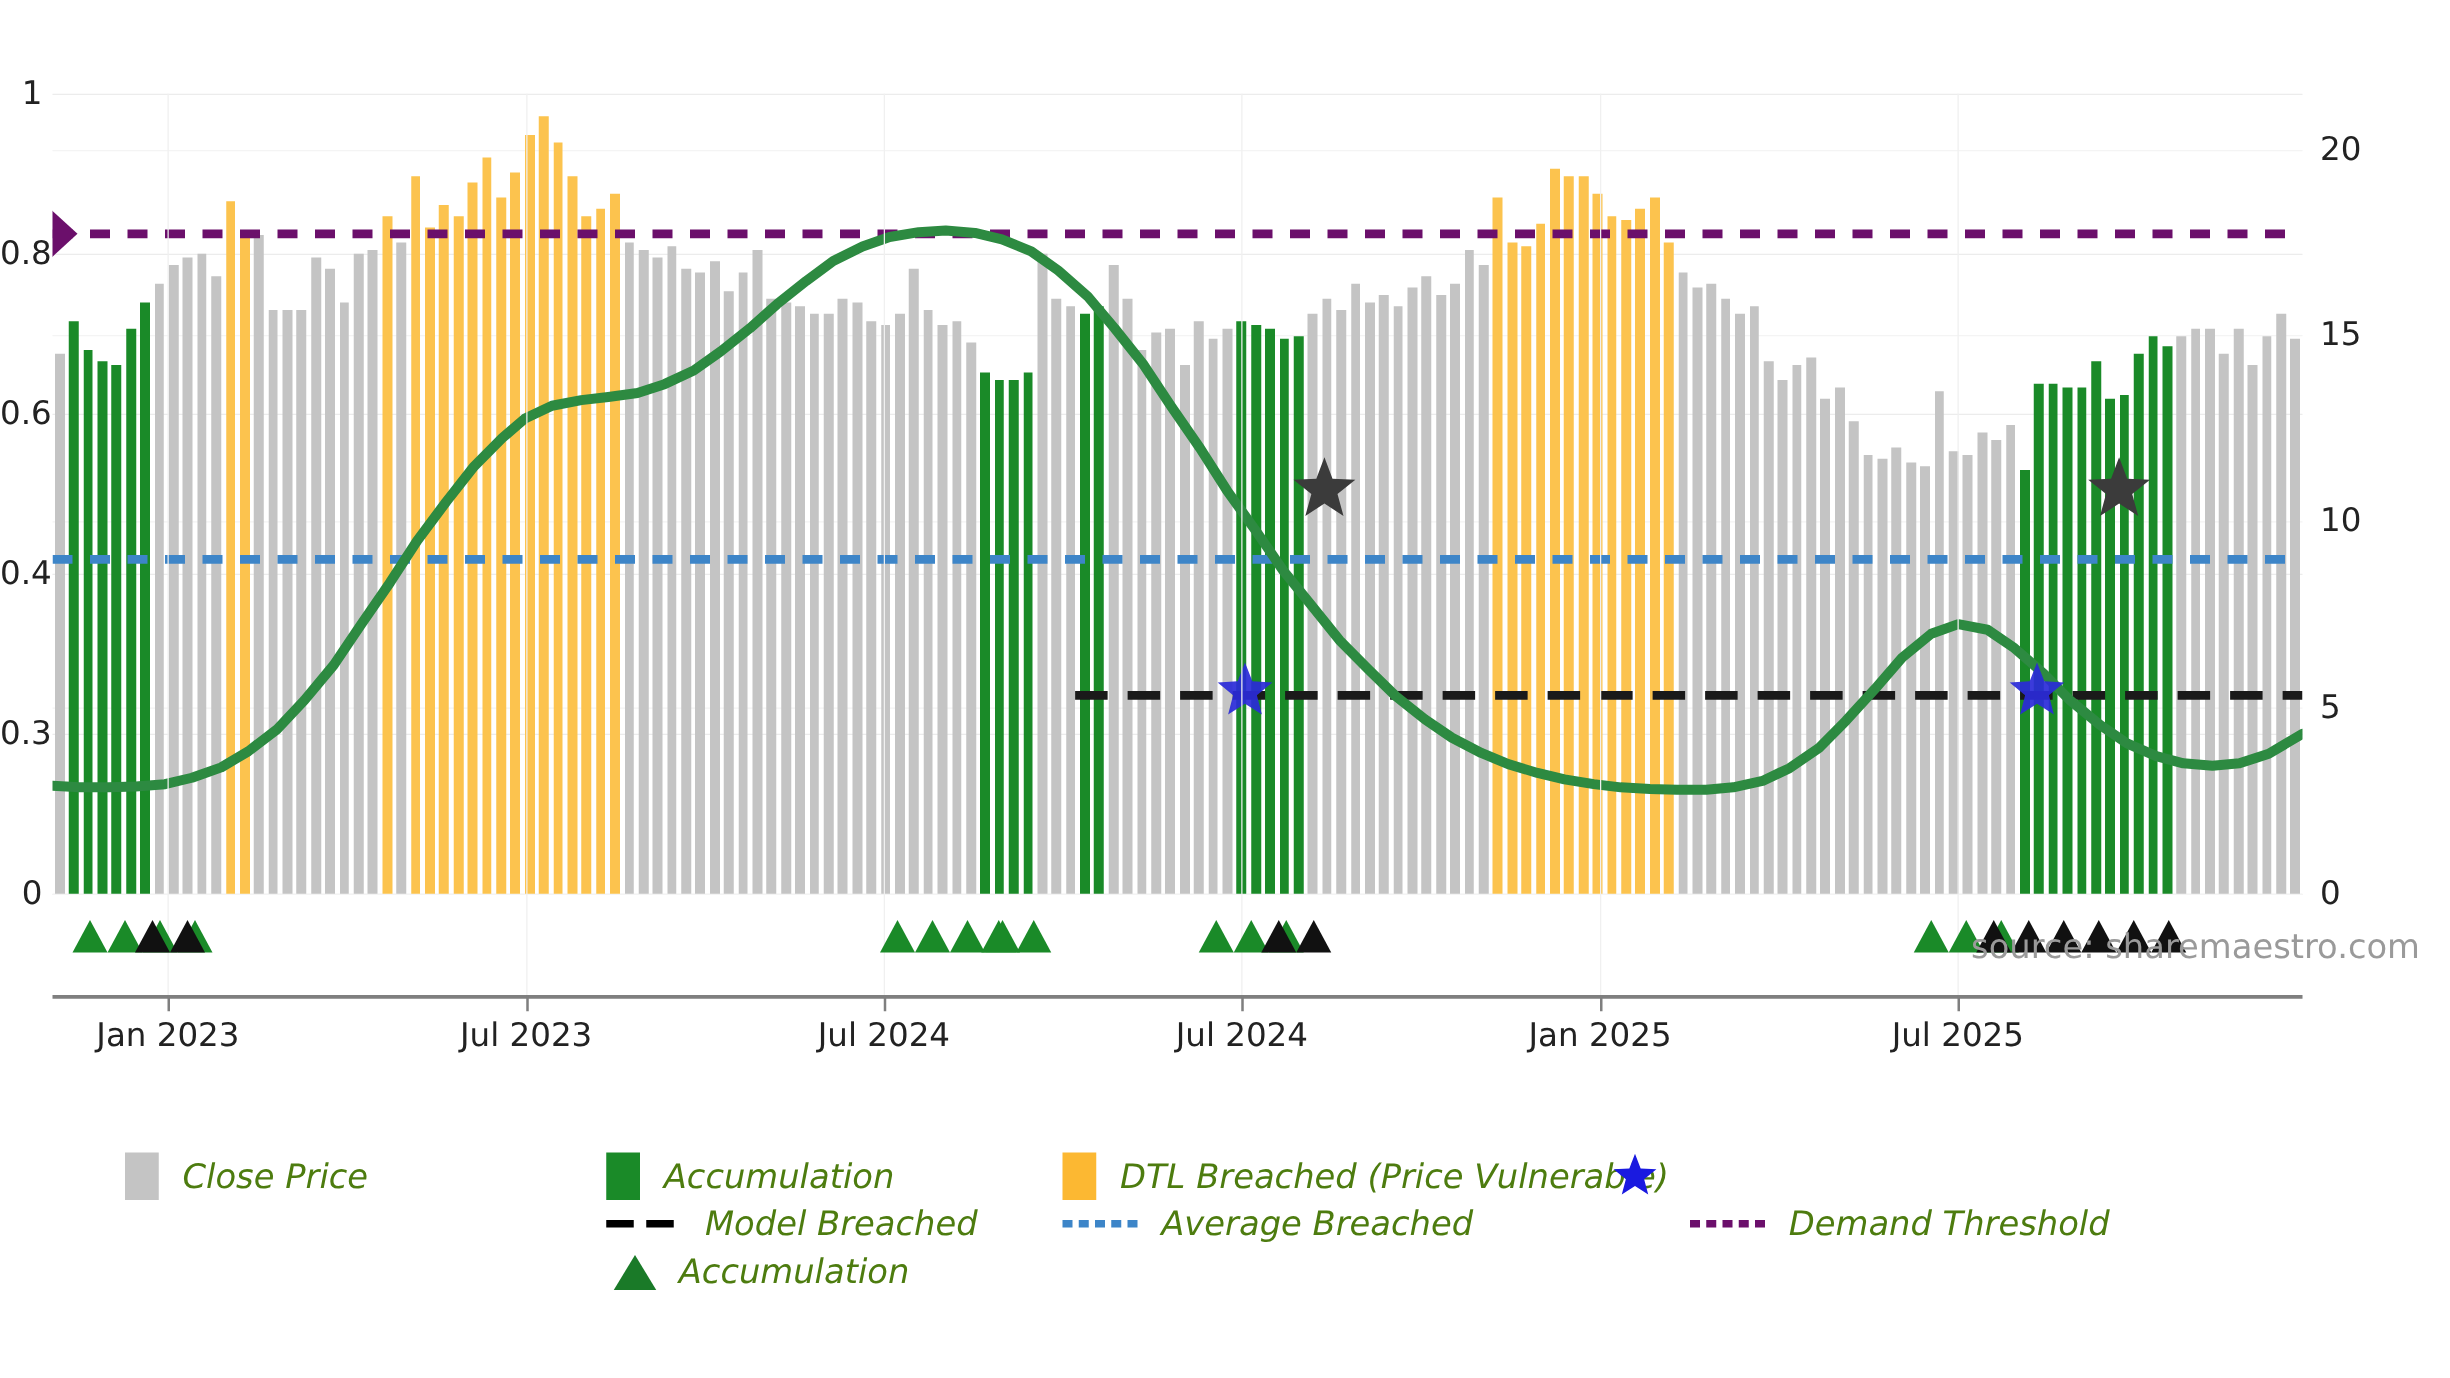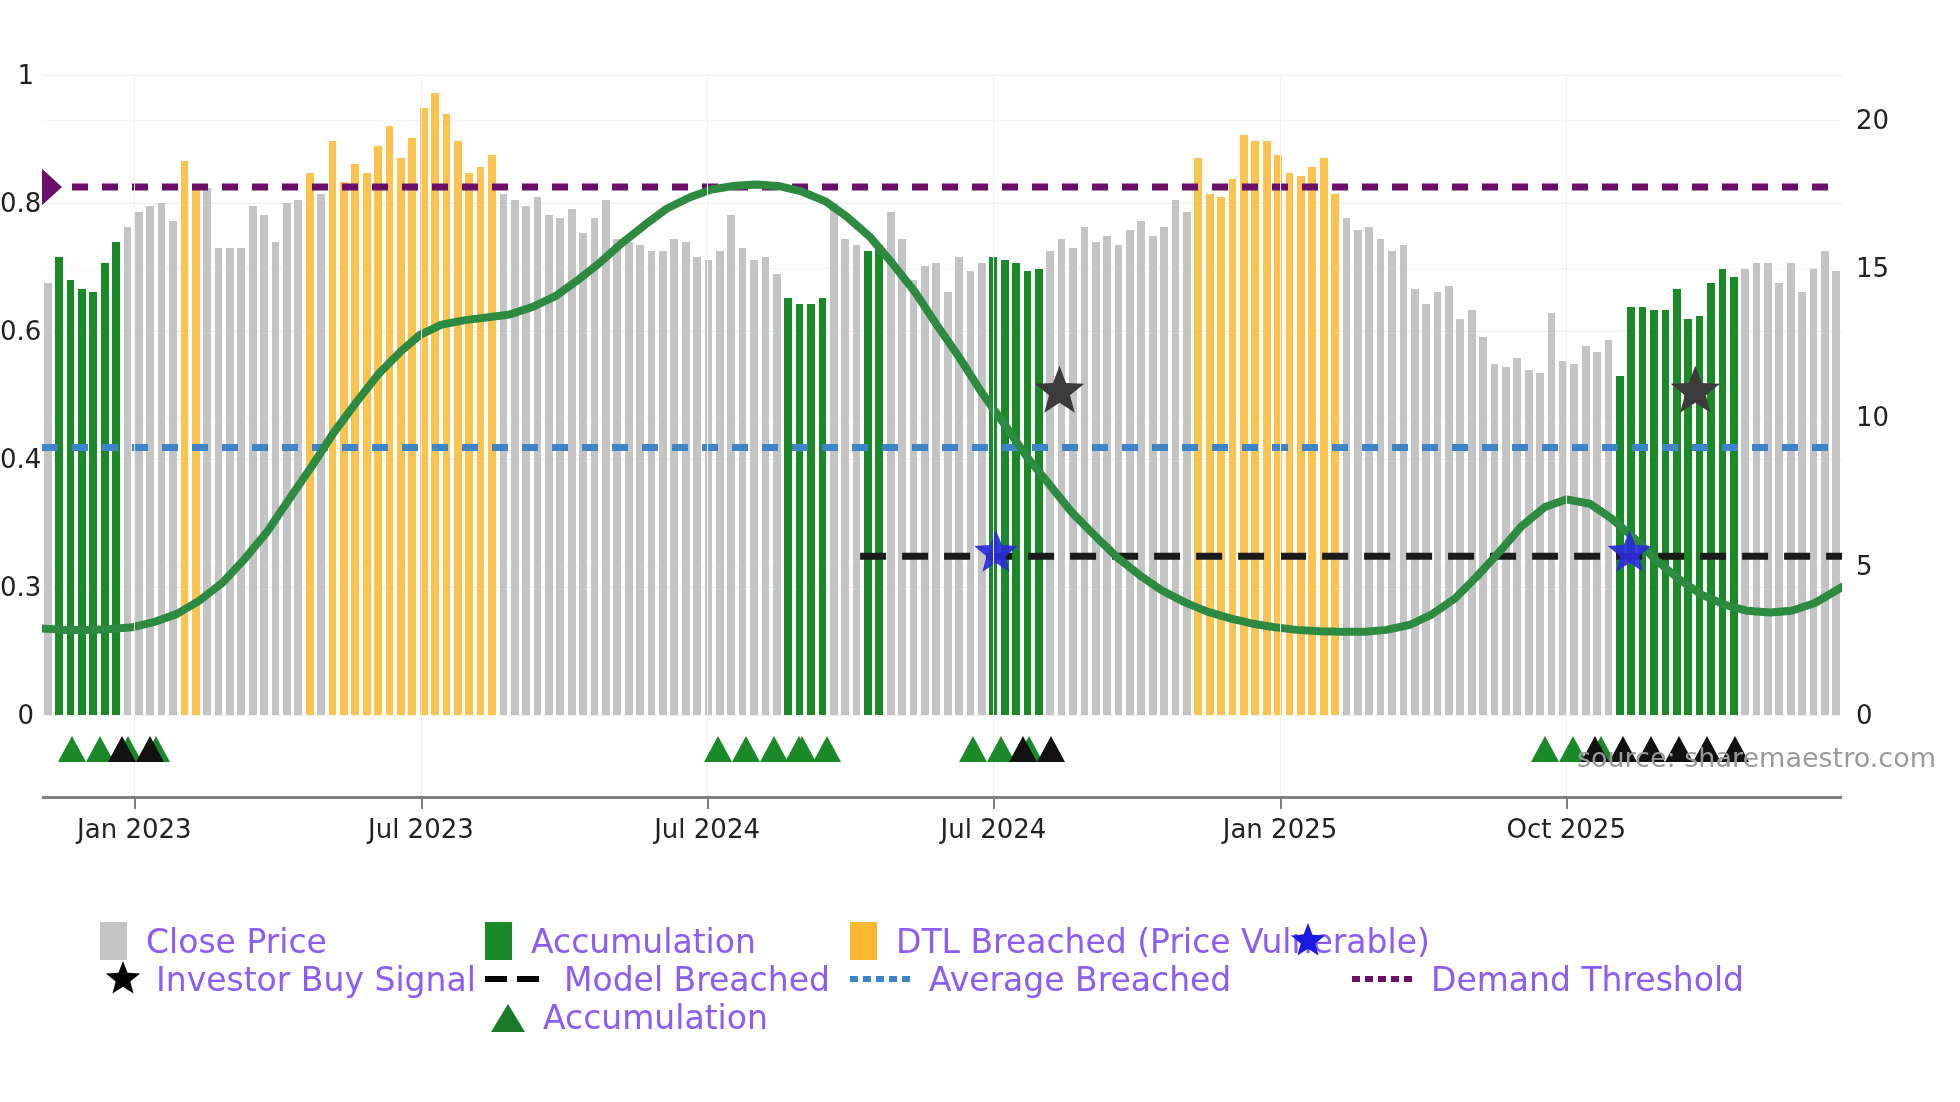--- a/index.html
+++ b/index.html
@@ -27,21 +27,21 @@
   .tri-band{position:absolute;left:42px;top:726px;width:1800px;height:36px;}
   .tri{position:absolute;bottom:0;width:0;height:0;border-left:14px solid transparent;border-right:14px solid transparent;}
 
   
   .source-note{position:absolute;right:24px;top:742px;font-size:27px;color:#9a9a9a;white-space:nowrap;}
 
   
   .legend{position:absolute;left:100px;top:922px;width:1840px;}
   .legend-row{position:relative;height:38px;}
   .legend-item{position:absolute;display:flex;align-items:center;height:38px;}
-  .legend-item .lbl{font-size:33px;color:#8b5cf6;white-space:nowrap;}
+  .legend-item .lbl{font-size:27px;color:#4d7c0f;white-space:nowrap;font-style:italic;}
   .swatch{width:27px;height:38px;margin-right:19px;flex:none;}
   .line-swatch{width:60px;height:38px;margin-right:19px;position:relative;flex:none;}
   .line-solid{position:absolute;top:50%;left:0;width:60px;height:6px;margin-top:-3px;}
   .dash-seg{position:absolute;top:50%;height:6px;margin-top:-3px;}
   .dot-seg{position:absolute;top:50%;height:6px;margin-top:-3px;}
   .star-swatch{width:46px;height:38px;margin-right:10px;display:flex;align-items:center;justify-content:center;flex:none;}
   .tri-swatch{width:46px;height:38px;margin-right:12px;display:flex;align-items:flex-end;justify-content:center;flex:none;}
   .tri-legend{width:0;height:0;border-left:17px solid transparent;border-right:17px solid transparent;margin-bottom:4px;}
 </style>
 </head>
@@ -267,21 +267,21 @@
       <div class="xtick-label" style="left: 134.34px;">Jan 2023</div>
       <div class="xtickmark" style="left: 420.9px;"></div>
       <div class="xtick-label" style="left: 420.9px;">Jul 2023</div>
       <div class="xtickmark" style="left: 707.1px;"></div>
       <div class="xtick-label" style="left: 707.1px;">Jul 2024</div>
       <div class="xtickmark" style="left: 993.48px;"></div>
       <div class="xtick-label" style="left: 993.48px;">Jul 2024</div>
       <div class="xtickmark" style="left: 1280.04px;"></div>
       <div class="xtick-label" style="left: 1280.04px;">Jan 2025</div>
       <div class="xtickmark" style="left: 1566.24px;"></div>
-      <div class="xtick-label" style="left: 1566.24px;">Oct 2025</div>
+      <div class="xtick-label" style="left: 1566.24px;">Jul 2025</div>
     </div>
 
   <div class="tri-band" id="tri-band">
       <div class="tri" style="left: 16.06px; border-bottom: 26px solid rgb(26, 138, 40);"></div>
       <div class="tri" style="left: 44.06px; border-bottom: 26px solid rgb(26, 138, 40);"></div>
       <div class="tri" style="left: 72.06px; border-bottom: 26px solid rgb(26, 138, 40);"></div>
       <div class="tri" style="left: 100.06px; border-bottom: 26px solid rgb(26, 138, 40);"></div>
       <div class="tri" style="left: 66.1px; border-bottom: 26px solid rgb(17, 17, 17);"></div>
       <div class="tri" style="left: 94.1px; border-bottom: 26px solid rgb(17, 17, 17);"></div>
       <div class="tri" style="left: 661.9px; border-bottom: 26px solid rgb(26, 138, 40);"></div>
@@ -324,28 +324,20 @@
         </div>
         <div class="legend-item" style="left: 1185px; top: 0px;">
           <div class="star-swatch">
             <svg width="40" height="38" viewBox="0 0 40 38">
               <path d="M 20.00 1.00 L 24.53 12.77 L 37.12 13.44 L 27.32 21.38 L 30.58 33.56 L 20.00 26.70 L 9.42 33.56 L 12.68 21.38 L 2.88 13.44 L 15.47 12.77 Z" fill="#1a1ae0"></path>
             </svg>
           </div>
         </div>
       </div>
       <div class="legend-row">
-        <div class="legend-item" style="left: 0px; top: 0px;">
-          <div class="star-swatch">
-            <svg width="40" height="38" viewBox="0 0 40 38">
-              <path d="M 20.00 1.00 L 24.53 12.77 L 37.12 13.44 L 27.32 21.38 L 30.58 33.56 L 20.00 26.70 L 9.42 33.56 L 12.68 21.38 L 2.88 13.44 L 15.47 12.77 Z" fill="#000000"></path>
-            </svg>
-          </div>
-          <span class="lbl">Investor Buy Signal</span>
-        </div>
         <div class="legend-item" style="left: 385px; top: 0px;">
           <div class="line-swatch">
             <div class="dash-seg" style="left: 0px; width: 22px; background: rgb(0, 0, 0);"></div>
             <div class="dash-seg" style="left: 32px; width: 22px; background: rgb(0, 0, 0);"></div>
           </div>
           <span class="lbl">Model Breached</span>
         </div>
         <div class="legend-item" style="left: 750px; top: 0px;">
           <div class="line-swatch">
             <div class="dot-seg" style="left: 0px; width: 8px; background: rgb(61, 133, 200);"></div>

